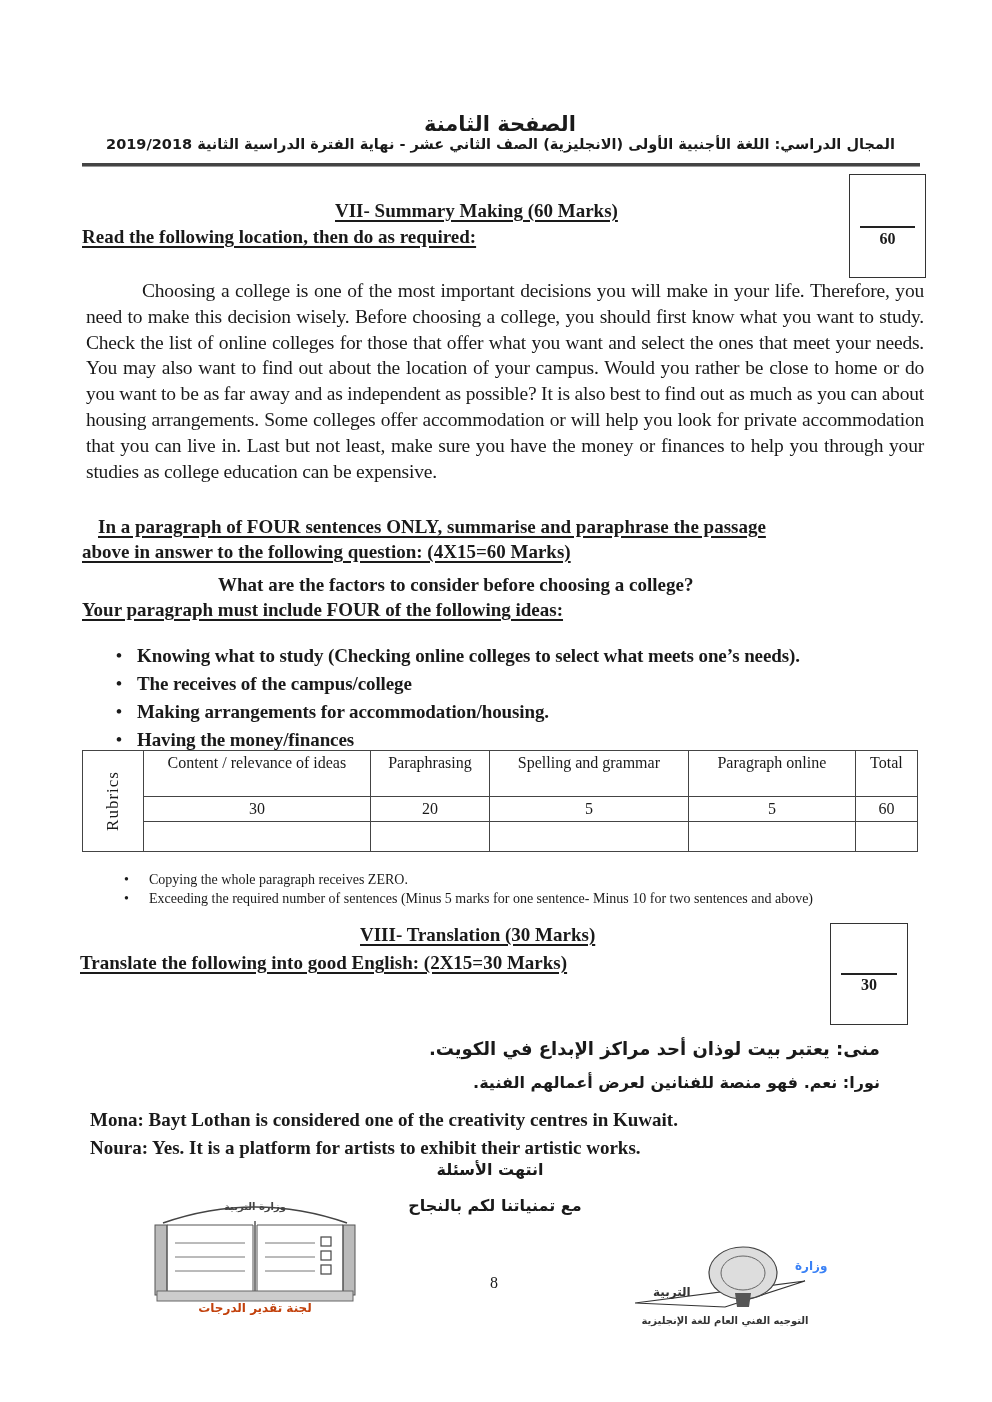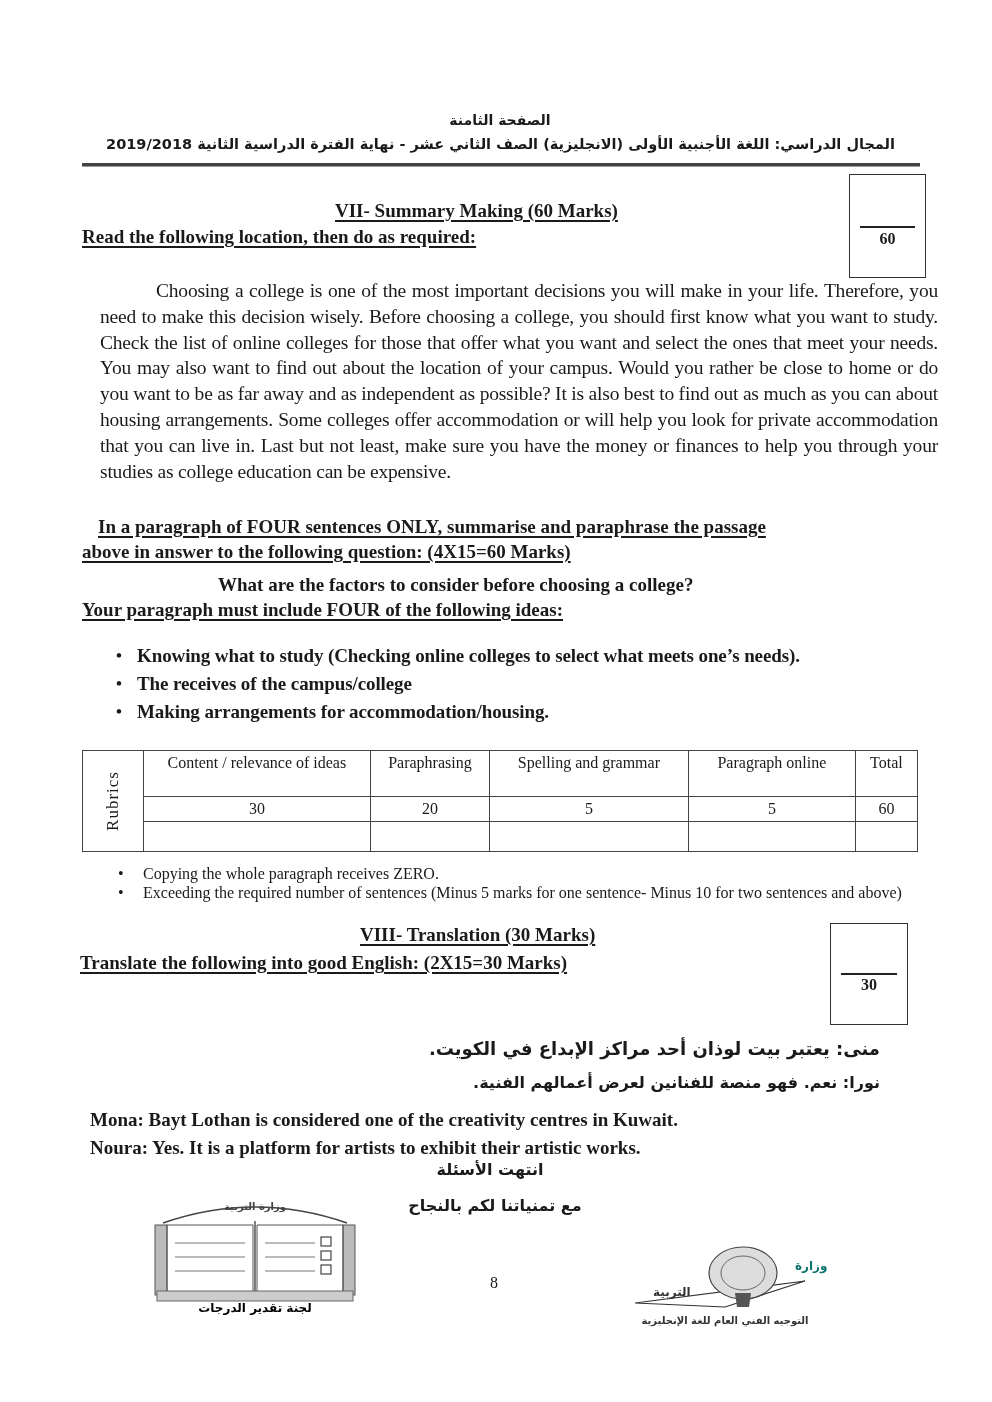--- a/index.html
+++ b/index.html
@@ -5,37 +5,37 @@
   html, body { margin: 0; padding: 0; background: #ffffff; }
   body { width: 992px; height: 1402px; position: relative; overflow: hidden; color: #1a1a1a; font-family: "Liberation Serif", serif; }
   .abs { position: absolute; }
   .ar { direction: rtl; font-family: "DejaVu Sans", sans-serif; font-weight: bold; }
   .cond { font-family: "Liberation Serif", serif; font-weight: bold; transform-origin: left center; }
   .u { text-decoration: underline; text-decoration-thickness: 2px; text-underline-offset: 3px; }
   .hdr-rule { left: 82px; width: 838px; top: 163px; height: 3px; background: #444; border-bottom: 1px solid #999; }
   .mark-box { border: 1.5px solid #333; background: #fff; }
   .mark-box .line { position: absolute; left: 10px; right: 10px; height: 2px; background: #222; }
   .mark-box .num { position: absolute; left: 0; right: 0; text-align: center; font-weight: bold; font-size: 16px; font-family: "Liberation Serif", serif; }
-  .passage { left: 100px; width: 838px; top: 278px; font-size: 19.5px; line-height: 25.8px; text-align: justify; letter-spacing: -0.2px; }
+  .passage { left: 86px; width: 838px; top: 278px; font-size: 19.5px; line-height: 25.8px; text-align: justify; letter-spacing: -0.2px; }
   .passage p { margin: 0; text-indent: 56px; }
   .bullets { left: 100px; top: 630px; margin: 12px; padding: 0; list-style: none; font-weight: bold; font-size: 19px; line-height: 28px; letter-spacing: -0.1px; }
   .bullets li { position: relative; padding-left: 25px; }
   .bullets li::before { content: "\2022"; position: absolute; left: 4px; top: 0; font-size: 17px; }
   table.rubric { position: absolute; left: 82px; top: 750px; width: 836px; border-collapse: collapse; font-size: 16px; font-family: "Liberation Serif", serif; }
   table.rubric td { border: 1px solid #444; text-align: center; vertical-align: top; padding: 2px 3px; line-height: 20px; }
   table.rubric td.rot { width: 44px; vertical-align: middle; padding: 0; }
   table.rubric td.rot span { display: inline-block; transform: rotate(-90deg); font-size: 17px; letter-spacing: 1px; white-space: nowrap; }
-  .notes { left: 108px; top: 856px; margin: 8px; padding: 0; list-style: none; font-size: 16px; line-height: 19px; width: 790px; }
+  .notes { left: 108px; top: 856px; margin: 14px; padding: 0; list-style: none; font-size: 14px; line-height: 19px; width: 790px; }
   .notes li { position: relative; padding-left: 27px; }
   .notes li::before { content: "\2022"; position: absolute; left: 2px; top: 0; }
 </style>
 </head>
 <body>
 
-<div class="abs ar" style="left:400px; top:112px; width:200px; text-align:center; font-size:14px;">الصفحة الثامنة</div>
+<div class="abs ar" style="left:400px; top:112px; width:200px; text-align:center; font-size:21px;">الصفحة الثامنة</div>
 <div class="abs ar" style="left:100px; top:136px; width:795px; text-align:right; font-size:14.5px; white-space:nowrap; letter-spacing:-0.3px;">المجال الدراسي: اللغة الأجنبية الأولى (الانجليزية) الصف الثاني عشر - نهاية الفترة الدراسية الثانية 2019/2018</div>
 <div class="abs hdr-rule"></div>
 
 <div class="abs">
   <div class="abs cond u" style="left:335px; top:200px; font-size:19px; white-space:nowrap; width:400px;">VII- Summary Making (60 Marks)</div>
   <div class="abs cond u" style="left:82px; top:226px; font-size:19px; white-space:nowrap;">Read the following location, then do as required:</div>
 </div>
 
 <div class="abs mark-box" style="left:849px; top:174px; width:75px; height:102px;">
   <div class="line" style="top:51px;"></div>
@@ -49,20 +49,21 @@
 <div class="abs cond u" style="left:82px; top:516px; font-size:19px; white-space:nowrap;margin-left:16px;">In a paragraph of FOUR sentences ONLY, summarise and paraphrase the passage</div>
 <div class="abs cond u" style="left:82px; top:541px; font-size:19px; white-space:nowrap;">above in answer to the following question: (4X15=60 Marks)</div>
 
 <div class="abs cond" style="left:218px; top:574px; font-size:19px; white-space:nowrap;">What are the factors to consider before choosing a college?</div>
 <div class="abs cond u" style="left:82px; top:599px; font-size:19px; white-space:nowrap;">Your paragraph must include FOUR of the following ideas:</div>
 
 <ul class="abs bullets">
   <li>Knowing what to study (Checking online colleges to select what meets one’s needs).</li>
   <li>The receives of the campus/college</li>
   <li>Making arrangements for accommodation/housing.</li>
+  <li>Having the money/finances</li>
 </ul>
 
 <table class="rubric">
   <tbody>
       <tr style="height:46px;">
     <td class="rot" rowspan="3"><span>Rubrics</span></td>
     <td style="width:220px;">Content / relevance of ideas</td>
     <td style="width:112px;">Paraphrasing</td>
     <td style="width:192px;">Spelling and grammar</td>
     <td style="width:160px;">Paragraph online</td>
@@ -126,26 +127,26 @@
         <line x1="120" y1="62" x2="170" y2="62"></line>
         <line x1="120" y1="76" x2="170" y2="76"></line>
     </g>
     <g fill="none" stroke="#444" stroke-width="1.2">
       <rect x="176" y="42" width="10" height="9"></rect>
         <rect x="176" y="56" width="10" height="9"></rect>
         <rect x="176" y="70" width="10" height="9"></rect>
     </g>
   </svg>
   <div class="abs ar" style="left:60px; top:6px; width:100px; text-align:center; font-size:10px; color:#444;">وزارة التربية</div>
-  <div class="abs ar" style="left:0; top:106px; width:220px; text-align:center; font-size:12px; color:#000000;">لجنة تقدير الدرجات</div>
+  <div class="abs ar" style="left:0; top:106px; width:220px; text-align:center; font-size:12px; color:#c2410c;">لجنة تقدير الدرجات</div>
 </div>
 
 <div class="abs" style="left:625px; top:1245px; width:230px; height:95px;">
   <svg width="230" height="70" viewBox="0 0 230 70">
     <path d="M10 58 L180 36 L100 62 Z" fill="none" stroke="#333" stroke-width="1.2"></path>
     <ellipse cx="118" cy="28" rx="34" ry="26" fill="#ddd" stroke="#444" stroke-width="1.2"></ellipse>
     <ellipse cx="118" cy="28" rx="22" ry="17" fill="none" stroke="#666" stroke-width="1"></ellipse>
     <path d="M110 48 L126 48 L124 62 L112 62 Z" fill="#555"></path>
   </svg>
-  <div class="abs ar" style="left:170px; top:14px; font-size:12px; color:#0f766e;">وزارة</div>
+  <div class="abs ar" style="left:170px; top:14px; font-size:12px; color:#3b82f6;">وزارة</div>
   <div class="abs ar" style="left:28px; top:40px; font-size:12px; color:#333;">التربية</div>
   <div class="abs ar" style="left:0; top:70px; width:200px; text-align:center; font-size:10px; color:#333; white-space:nowrap;">التوجيه الفني العام للغة الإنجليزية</div>
 </div>
 
 </body></html>

